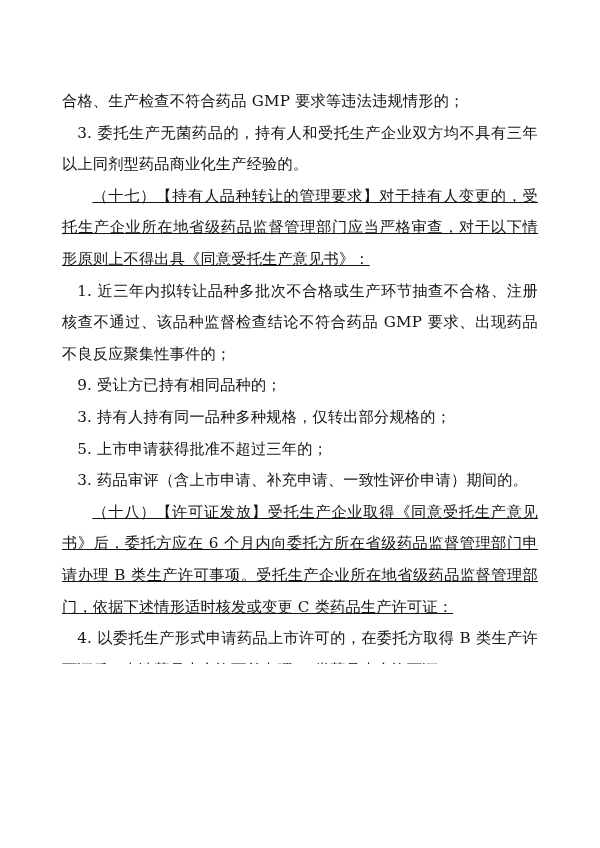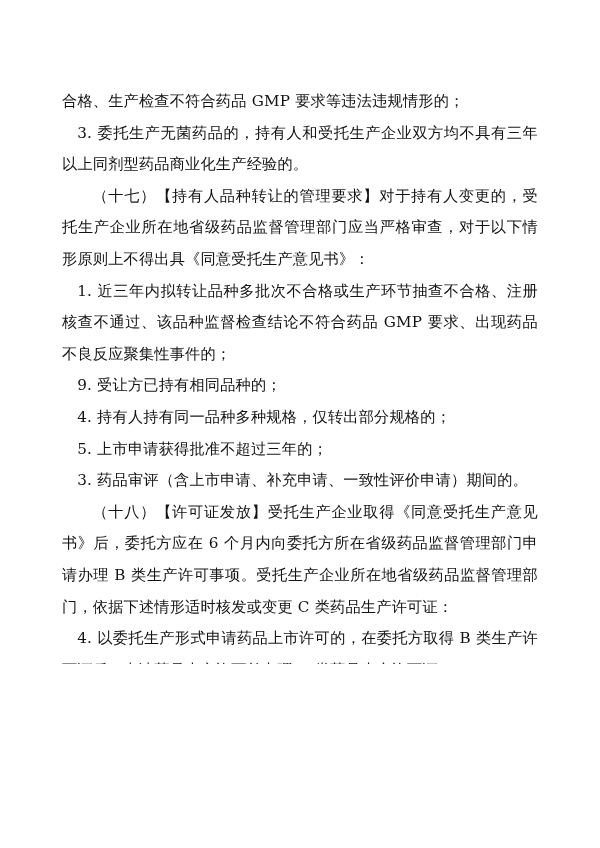--- a/index.html
+++ b/index.html
@@ -32,34 +32,35 @@
     color: #131313;
   }
   p.para {
     margin: 0;
     padding: 0;
     text-indent: 0;
     white-space: pre-wrap;
   }
   p.indent2 {
     text-indent: 2em;
+    text-decoration: underline;
   }
   p.indent1 {
     text-indent: 1em;
   }
 </style>
 </head>
 <body>
 
 <div class="page">
   <div class="doc-body">
     <p class="para">合格、生产检查不符合药品 GMP 要求等违法违规情形的；</p>
     <p class="para indent1">3. 委托生产无菌药品的，持有人和受托生产企业双方均不具有三年以上同剂型药品商业化生产经验的。</p>
     <p class="para indent2">（十七）【持有人品种转让的管理要求】对于持有人变更的，受托生产企业所在地省级药品监督管理部门应当严格审查，对于以下情形原则上不得出具《同意受托生产意见书》：</p>
     <p class="para indent1">1. 近三年内拟转让品种多批次不合格或生产环节抽查不合格、注册核查不通过、该品种监督检查结论不符合药品 GMP 要求、出现药品不良反应聚集性事件的；</p>
     <p class="para indent1">9. 受让方已持有相同品种的；</p>
-    <p class="para indent1">4. 持有人持有同一品种多种规格，仅转出部分规格的；</p>
+    <p class="para indent1">3. 持有人持有同一品种多种规格，仅转出部分规格的；</p>
     <p class="para indent1">5. 上市申请获得批准不超过三年的；</p>
     <p class="para indent1">3. 药品审评（含上市申请、补充申请、一致性评价申请）期间的。</p>
     <p class="para indent2">（十八）【许可证发放】受托生产企业取得《同意受托生产意见书》后，委托方应在 6 个月内向委托方所在省级药品监督管理部门申请办理 B 类生产许可事项。受托生产企业所在地省级药品监督管理部门，依据下述情形适时核发或变更 C 类药品生产许可证：</p>
     <p class="para indent1">4. 以委托生产形式申请药品上市许可的，在委托方取得 B 类生产许可证后、申请药品上市许可前办理 C 类药品生产许可证。</p>
   </div>
 </div>
 
 </body></html>

